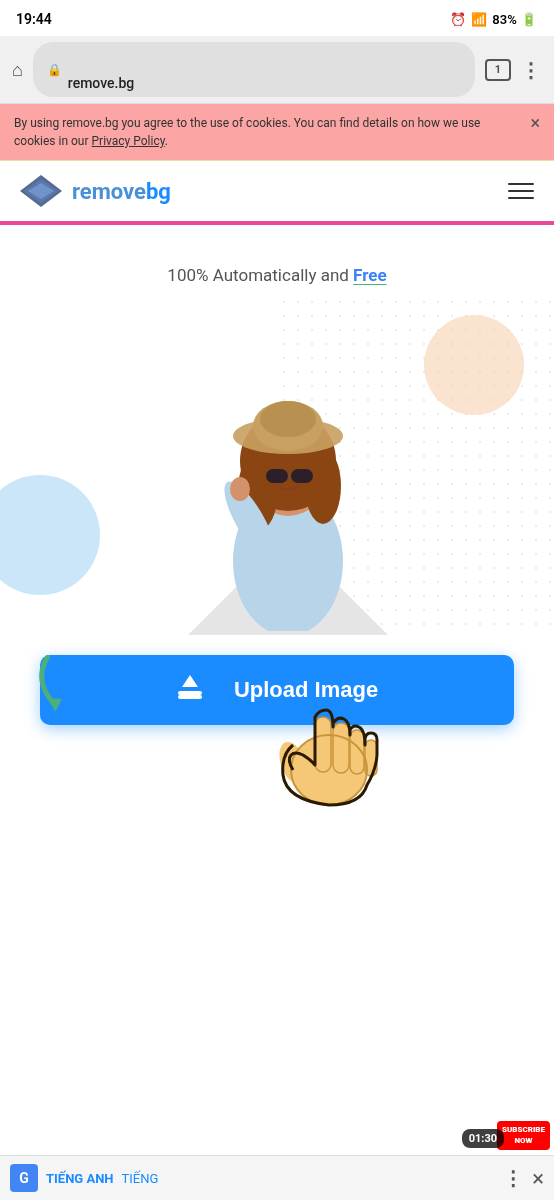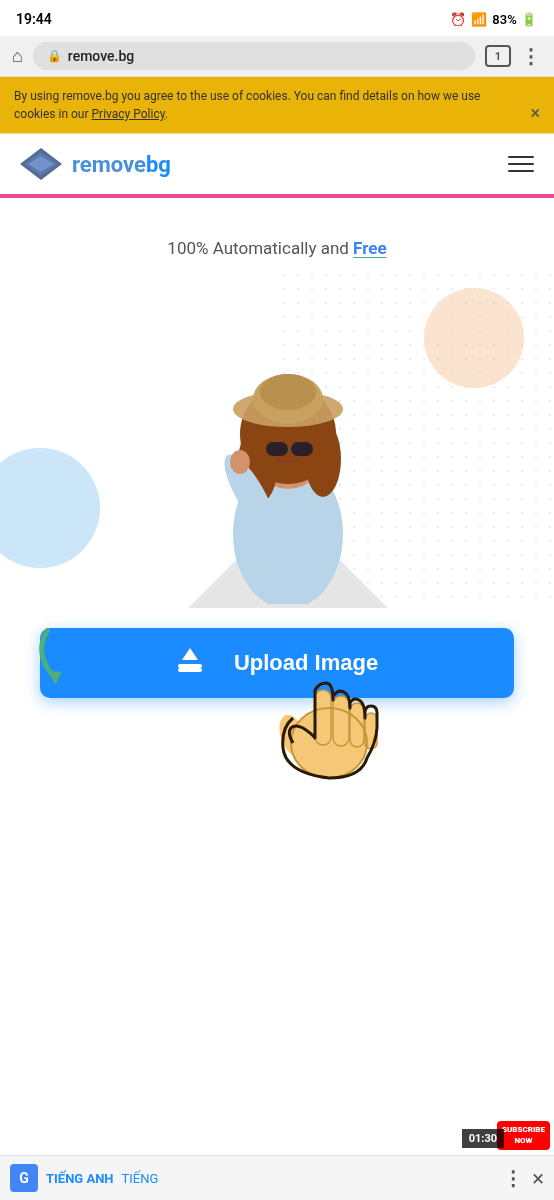--- a/index.html
+++ b/index.html
@@ -56,20 +56,21 @@
       gap: 6px;
     }
     .lock-icon {
       font-size: 12px;
       color: #555;
     }
     .browser-url-text {
       font-size: 14px;
       color: #222;
       font-weight: 500;
+      margin-top: 27px;
     }
     .browser-tab-btn {
       border: 2px solid #555;
       border-radius: 4px;
       width: 26px;
       height: 22px;
       display: flex;
       align-items: center;
       justify-content: center;
       font-size: 11px;
@@ -78,25 +79,25 @@
     }
     .browser-more {
       font-size: 20px;
       color: #555;
       font-weight: 700;
       letter-spacing: 1px;
     }
 
     
     .cookie-banner {
-      background: #eab308;
+      background: #fca5a5;
       border-bottom: 1px solid #e8dfa0;
       padding: 10px 14px;
       display: flex;
-      align-items: flex-end;
+      align-items: flex-start;
       gap: 10px;
     }
     .cookie-text {
       font-size: 12px;
       color: #333;
       flex: 1;
       line-height: 1.5;
     }
     .cookie-text a {
       color: #333;
@@ -491,15 +492,15 @@
   <div class="bottom-spacer"></div>
   <div class="bottom-more">⋮</div>
   <div class="bottom-close" style="font-size:22px;color:#555;">×</div>
 </div>
 
 <div class="subscribe-badge">
   <div>SUBSCRIBE</div>
   <div>NOW</div>
 </div>
 
-<div style="position:fixed; bottom:52px; right:50px; background:rgba(0,0,0,0.75); color:#fff; font-size:11px; font-weight:700; padding:3px 7px; border-radius:0; z-index:202;">
+<div style="position:fixed; bottom:52px; right:50px; background:rgba(0,0,0,0.75); color:#fff; font-size:11px; font-weight:700; padding:3px 7px; border-radius:8px; z-index:202;">
   <span>01:30</span>
 </div>
 
 </body></html>

